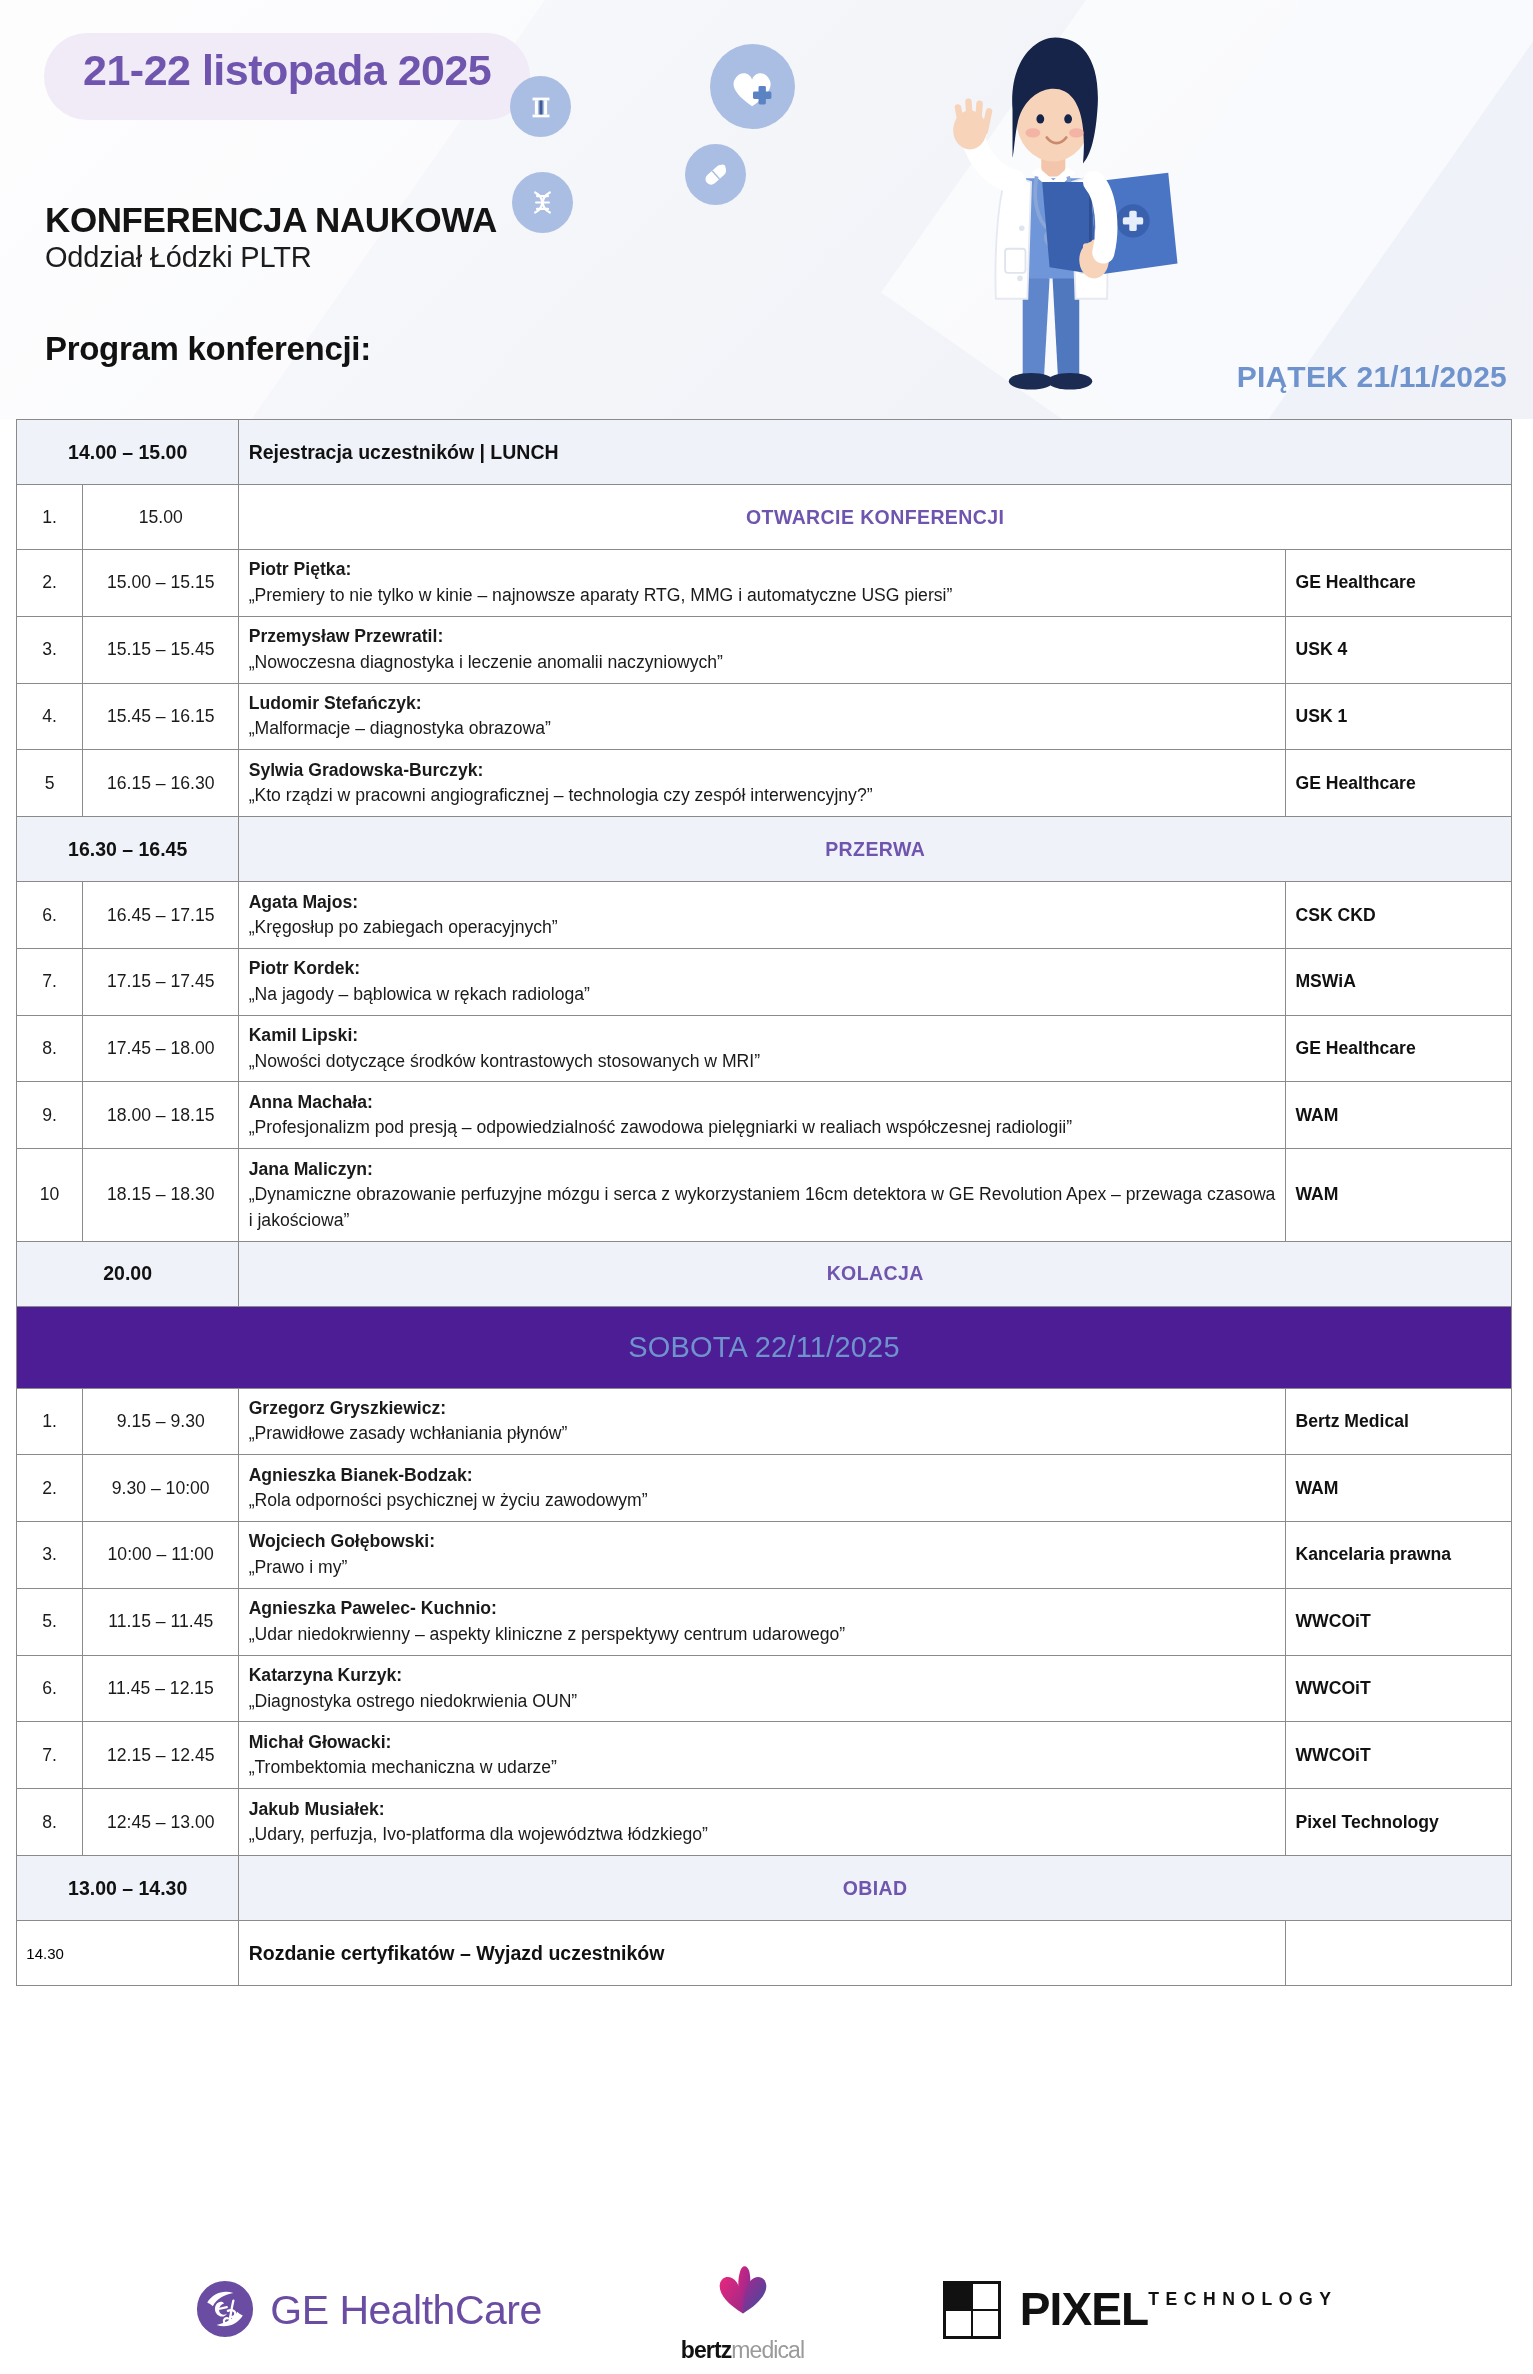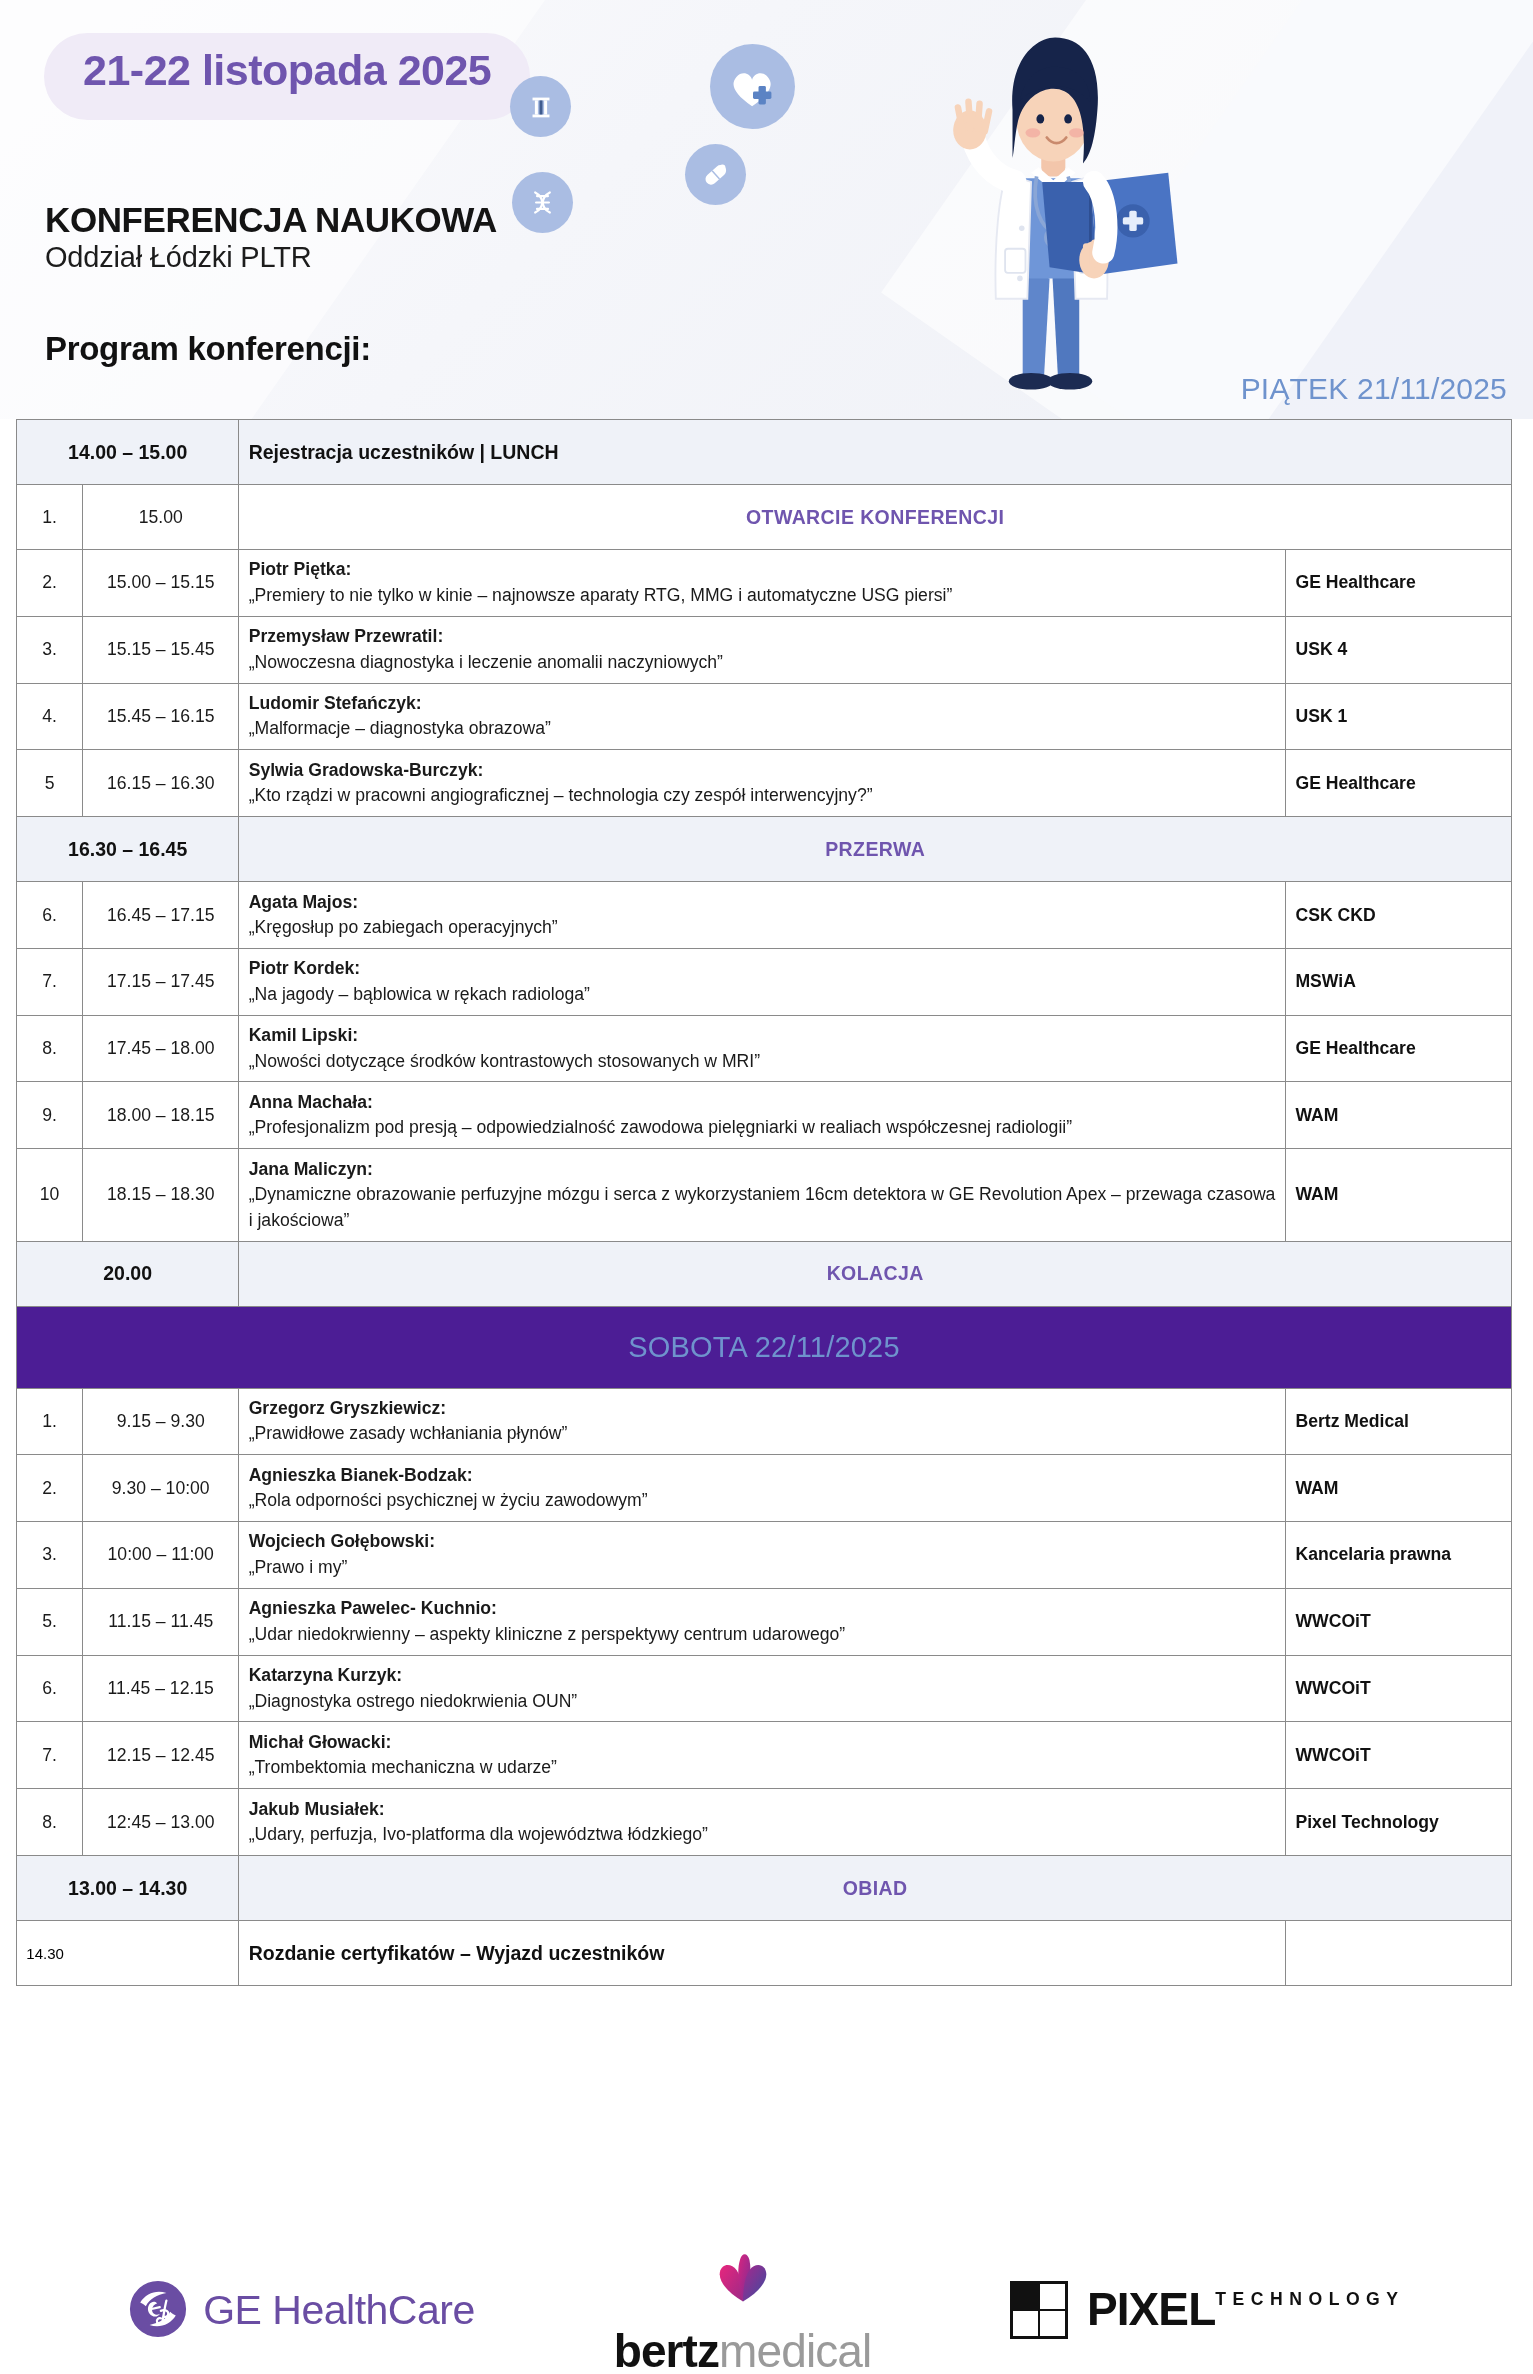--- a/index.html
+++ b/index.html
@@ -68,24 +68,24 @@
     top: 332px;
     font-size: 33px;
     font-weight: bold;
     color: #111;
     letter-spacing: -0.3px;
     line-height: 1;
   }
   .day-label-friday {
     position: absolute;
     right: 26px;
-    top: 374px;
+    top: 362px;
     font-size: 30px;
     color: #6f93cd;
-    font-weight: normal;
+    font-weight: bold;
     letter-spacing: 0.2px;
     line-height: 1;
   }
 
   
   .illus { position: absolute; left: 816px; top: 0px; width: 482px; height: 427px; }
 
   
   .badge {
     position: absolute;
@@ -178,21 +178,21 @@
     justify-content: center;
     gap: 139px;
     background: #ffffff;
   }
   .logo { display: flex; align-items: center; }
 
   .ge-logo { gap: 16.7px; }
   .ge-text { font-size: 41px; color: #6a4da3; letter-spacing: -0.5px; }
 
   .bertz-logo { flex-direction: column; align-items: center; gap: 1.9px; }
-  .bertz-text { font-size: 46px; letter-spacing: -0.9px; line-height: 1; margin-top: 16px; }
+  .bertz-text { font-size: 23px; letter-spacing: -0.9px; line-height: 1; margin-top: 16px; }
   .bertz-b { color: #111; font-weight: bold; }
   .bertz-m { color: #9a9a9a; }
 
   .pixel-logo { gap: 18.6px; align-items: center; }
   .pixel-grid {
     width: 58px; height: 58px;
     display: grid;
     grid-template-columns: 1fr 1fr;
     grid-template-rows: 1fr 1fr;
     border: 2.8px solid #111;

